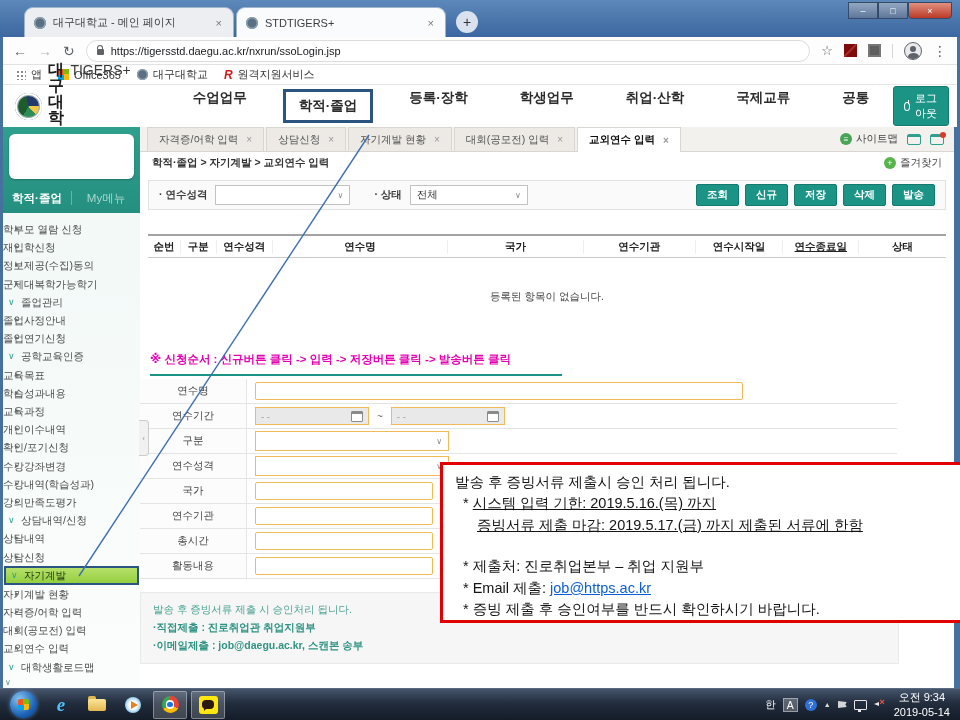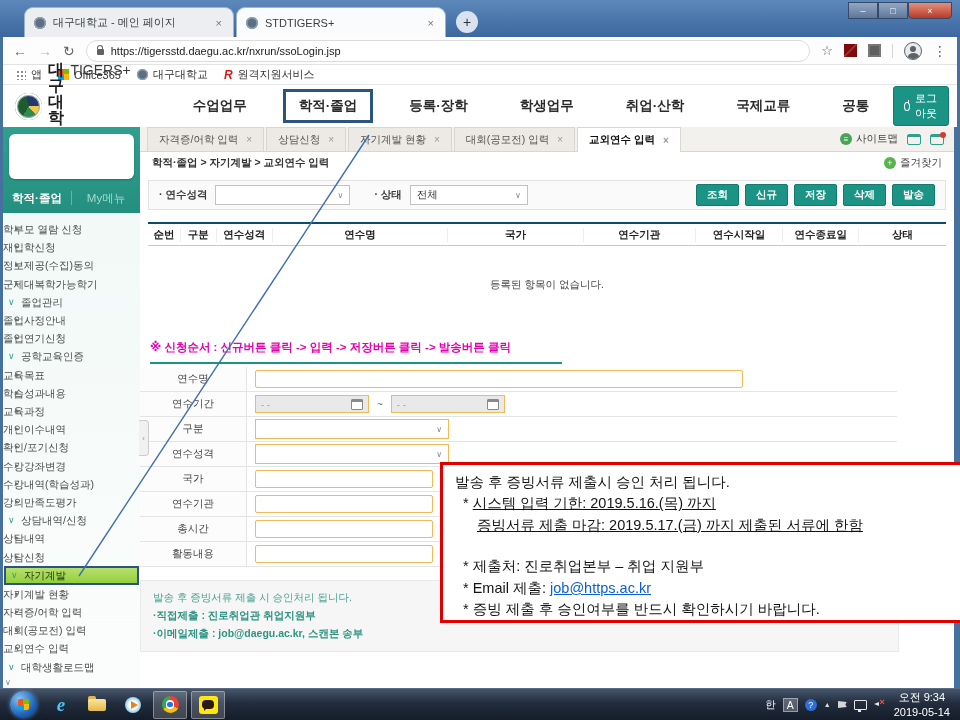--- a/index.html
+++ b/index.html
@@ -57,21 +57,21 @@
   .apphdr{position:absolute;top:85px;left:3px;right:3px;height:42px;background:#fff;
     display:flex;align-items:center;box-sizing:border-box;padding:0 8px;}
   .emblem{width:27px;height:27px;border-radius:50%;margin-left:4px;flex:0 0 auto;
     background:conic-gradient(from 210deg,#1e5c2e 0 38%,#23396b 38% 66%,#f2c84b 66% 80%,#2e8b57 80%);
     box-shadow:inset 0 0 0 2px #fff, inset 0 0 0 3px #9aa;}
   .logotxt{margin-left:6px;line-height:1;}
   .logorow{display:flex;align-items:baseline;gap:4px;}
   .univ{font-size:16px;font-weight:bold;color:#1c1c1c;letter-spacing:-0.5px;}
   .brand{font-size:14px;color:#3a3a3a;}
   .univen{font-size:6.5px;color:#777;letter-spacing:0.6px;margin-top:2px;}
-  .gnav{display:flex;align-items:center;margin-left:38px;gap:4px;}
+  .gnav{display:flex;margin-left:38px;gap:4px;}
   .gnav-item{font-size:13.5px;font-weight:bold;color:#2b2b2b;padding:0 24px;white-space:nowrap;}
   .gnav-item.boxed{border:3px solid #2b5480;padding:5px 13px;margin:0 8px;}
   .logout{margin-left:auto;background:#1b9486;border:1px solid #137a6d;border-radius:3px;
     color:#fff;font-size:11px;display:flex;align-items:center;gap:5px;padding:4px 10px;}
   .pwr{width:9px;height:9px;border:1.5px solid #fff;border-radius:50%;position:relative;box-sizing:border-box;}
   .pwr::after{content:"";position:absolute;left:2.4px;top:-3px;width:1.5px;height:4px;background:#fff;}
   
   .sidebar{position:absolute;top:127px;left:3px;width:137px;bottom:32px;
     background:linear-gradient(#2f9f8e,#20897a 120px);display:flex;flex-direction:column;box-sizing:border-box;}
   .userbox{margin:7px 6px 0 6px;height:45px;background:#fff;border-radius:6px;box-shadow:0 1px 2px rgba(0,0,0,.25);}
@@ -116,26 +116,26 @@
   .flabel{font-size:10.5px;font-weight:bold;color:#3c3c3c;}
   .flabel::before{content:"· ";}
   .sel{height:20px;border:1px solid #c2c2c2;background:#fff;display:flex;align-items:center;
     justify-content:space-between;padding:0 6px;font-size:10.5px;color:#333;box-sizing:border-box;}
   .sel.f1{width:135px;margin-right:16px;}
   .sel.f2{width:118px;}
   .chev{color:#888;font-size:8px;}
   .btnrow{margin-left:auto;display:flex;gap:6px;}
   .tbtn{background:#1b9486;border:1px solid #137a6d;border-radius:2px;color:#fff;font-size:10.5px;
     padding:3px 10px;font-weight:bold;}
-  .gridwrap{margin:12px 8px 0 8px;border-top:2px solid #0c4a6e;}
+  .gridwrap{margin:24px 8px 0 8px;border-top:2px solid #a3a3a3;}
   .ghead{display:flex;align-items:center;height:21px;border-bottom:1px solid #c9c9c9;}
   .gh{font-size:10.5px;font-weight:bold;color:#222;text-align:center;box-sizing:border-box;border-left:1px solid #eee;}
   .gh:first-child{border-left:none;}
   .c0{width:4%;} .c1{width:4.5%;} .c2{width:7%;} .c3{width:22%;} .c4{width:17%;}
-  .c5{width:14%;} .c6{width:11%;} .c7{width:9.5%;} .c8{width:11%;}
+  .c5{width:14%;} .c6{width:11%;} .c7{width:9.5%;text-decoration:underline;} .c8{width:11%;}
   .gempty{height:78px;display:flex;align-items:center;justify-content:center;font-size:10.5px;color:#444;}
   .orderwrap{width:412px;margin:16px 0 0 10px;padding-bottom:7px;border-bottom:2px solid #1b9486;}
   .ordertxt{font-size:11.5px;font-weight:bold;color:#e500b0;}
   .form{width:757px;margin-top:3px;}
   .frow{display:flex;align-items:center;min-height:24px;border-bottom:1px solid #e4e4e4;}
   .flab{width:106px;text-align:center;font-size:10.5px;color:#444;border-right:1px solid #e4e4e4;
     align-self:stretch;display:flex;align-items:center;justify-content:center;background:#fcfcfc;}
   .fval{flex:1;display:flex;align-items:center;gap:8px;padding:2px 8px;}
   .ti{height:16px;border:1.5px solid #f2b959;border-radius:2px;background:#fff;}
   .ti.wide{width:486px;}

